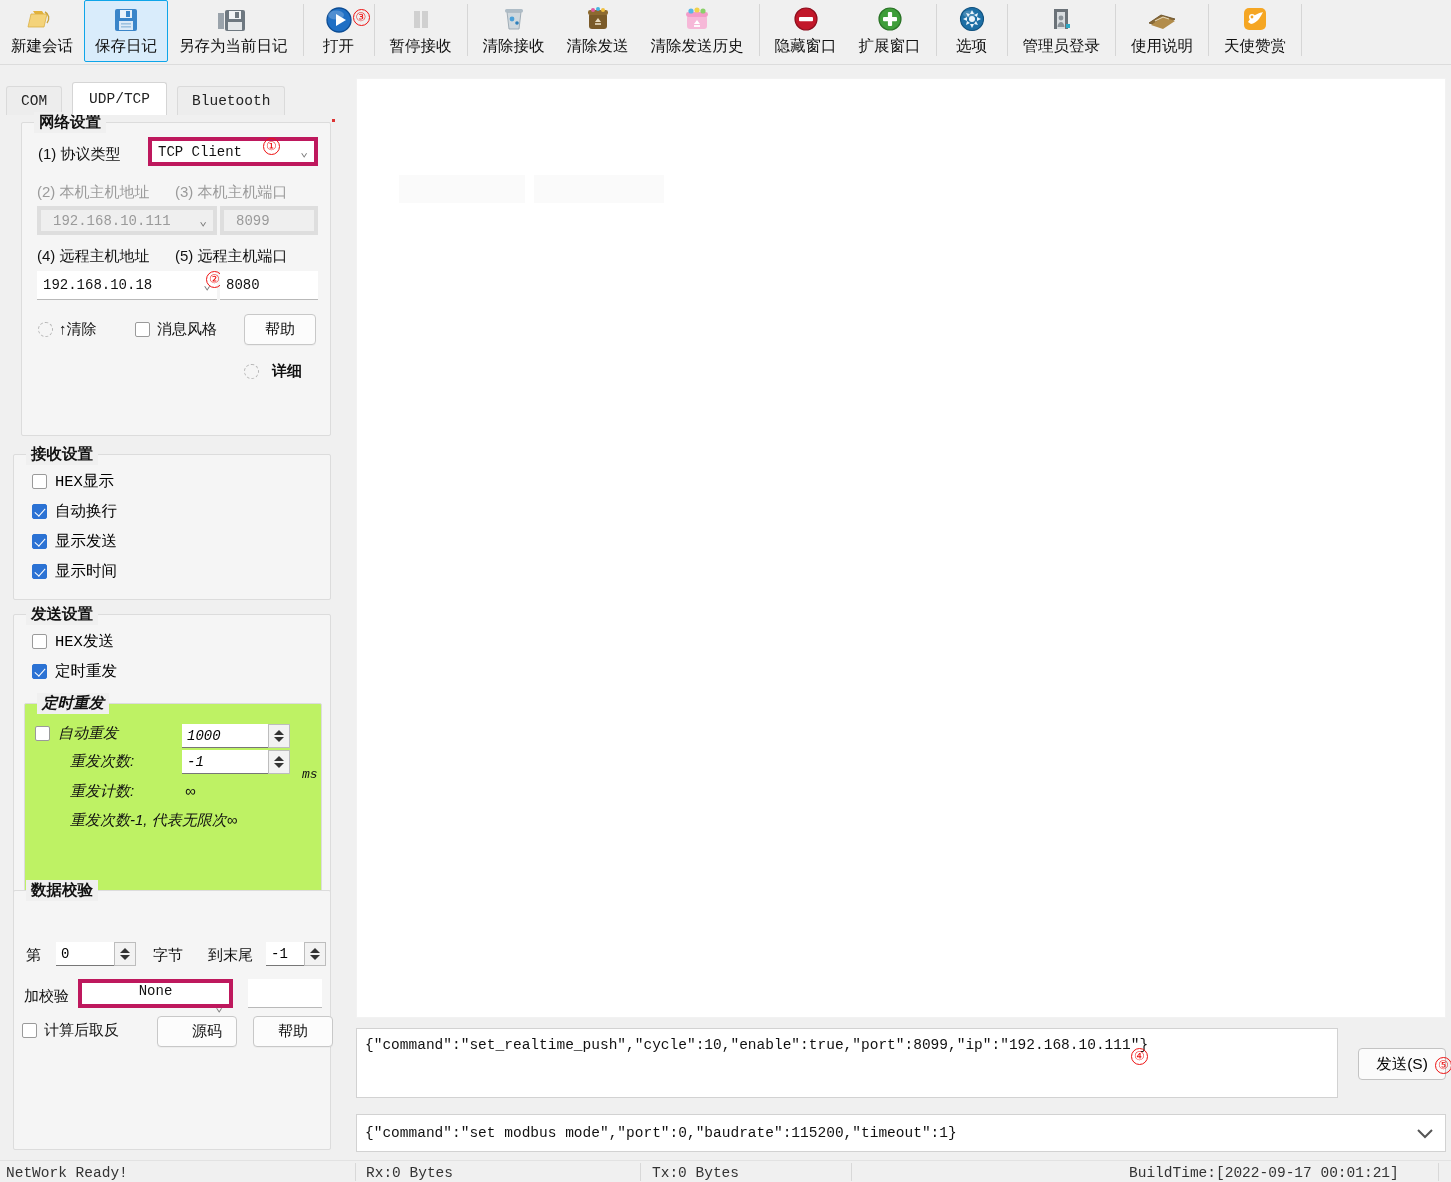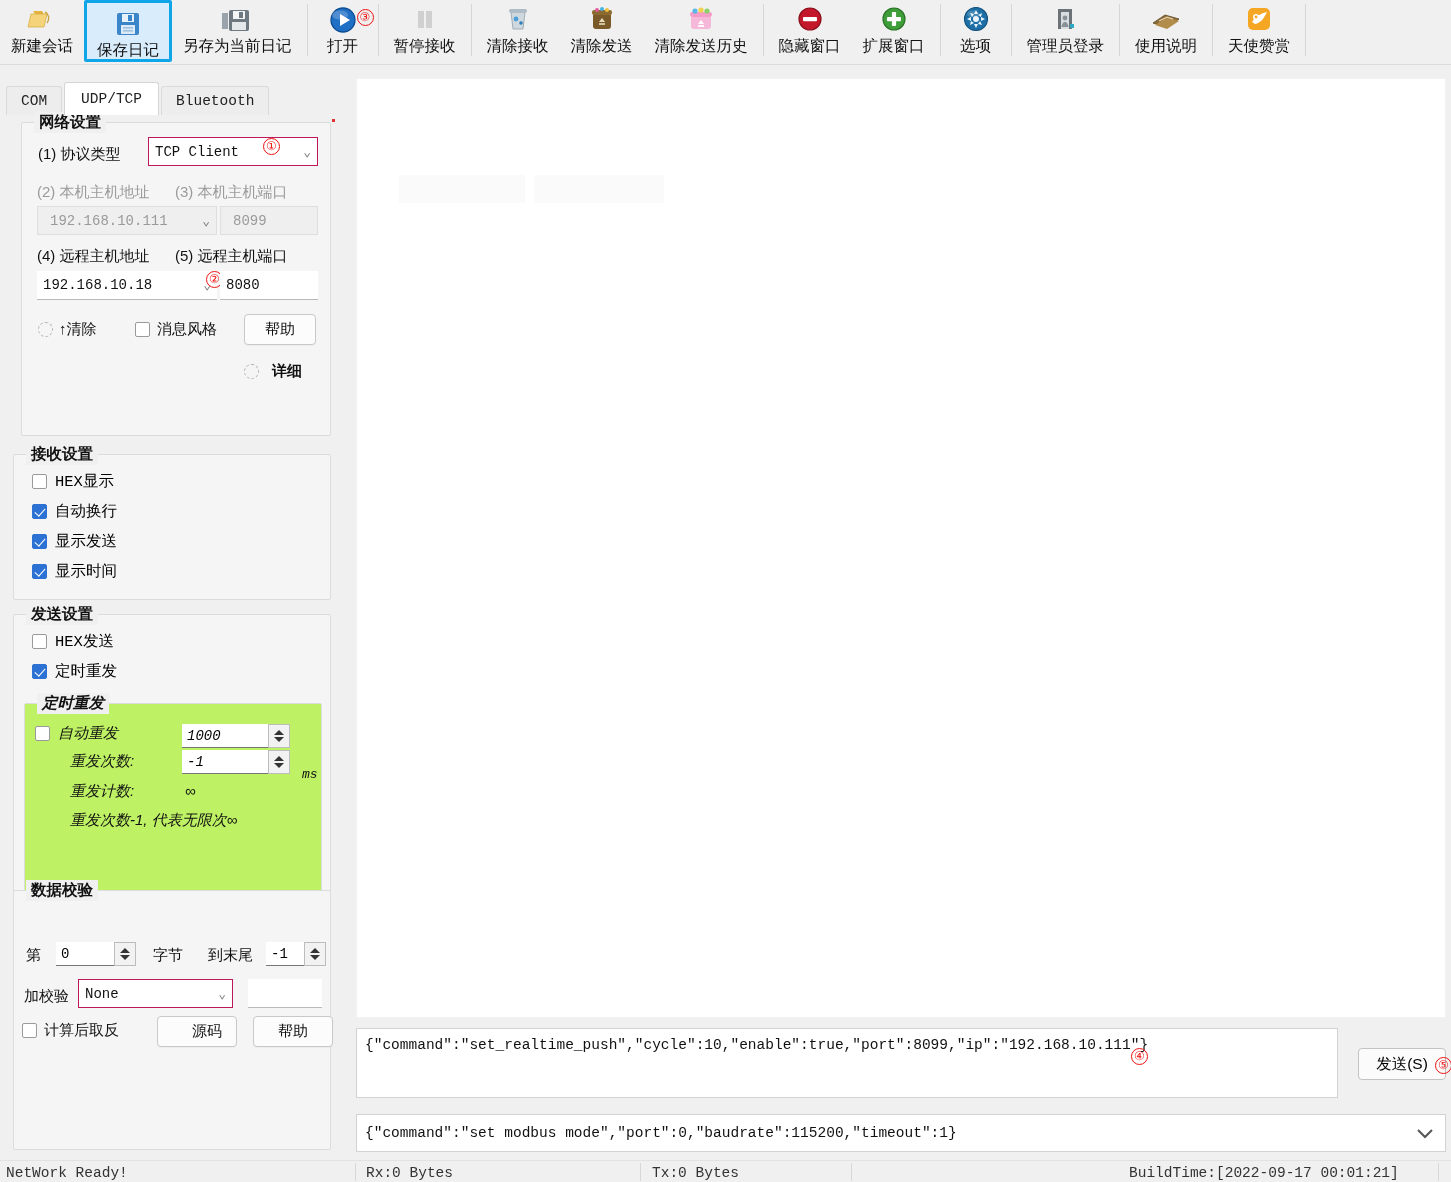--- a/index.html
+++ b/index.html
@@ -23,35 +23,35 @@
   #toolbar::after {
     content:""; position:absolute; left:0; bottom:0; width:1451px; height:1px;
     background:#dcdcdc;
   }
   .tb-btn {
     height:62px; padding:2px 10px 0 10px;
     display:flex; flex-direction:column; align-items:center; justify-content:flex-start;
     cursor:pointer; border:1px solid transparent; border-radius:2px;
     min-width:56px;
   }
-  .tb-btn.active { background:#d9ecfb; border:3px solid #0ea5e9;justify-content:flex-end; }
+  .tb-btn.active { background:#d9ecfb; border:1px solid #0ea5e9; }
   .tb-ico { height:34px; width:40px; display:flex; align-items:center; justify-content:center; }
   .tb-lbl { font-size:15.5px; line-height:18px; white-space:nowrap; color:#111; }
   .tb-sep { width:1px; height:52px; background:#d6d6d6; margin:4px 4px 0 4px; flex:none; }
   .badge {
     position:absolute;
     border:1.5px solid #e11; color:#e11; border-radius:50%;
     width:17px; height:17px; font-size:12px; line-height:14px;
     text-align:center; background:transparent; font-family:"Liberation Sans",sans-serif;
   }
 
   
   #left { position:absolute; left:0; top:66px; width:348px; height:1094px; background:#f0f0f0; }
 
-  .tabs { position:absolute; left:6px; top:16px; display:flex; align-items:flex-end; }
+  .tabs { position:absolute; left:6px; top:16px; display:flex; align-items:flex-end;gap:8px; }
   .tab {
     font-family:"Liberation Mono", monospace; font-size:14.5px;
     padding:6px 14px 6px 14px; background:#ededed; border:1px solid #dadada;
     border-bottom:none; border-radius:3px 3px 0 0; margin-right:2px; cursor:pointer;
     color:#222;
   }
   .tab.active { background:#ffffff; padding:8px 16px 8px 16px; border-color:#d5d5d5; position:relative; z-index:2;}
 
   .group {
     position:absolute; border:1px solid #dcdcdc; background:#f5f5f5; border-radius:2px;
@@ -59,21 +59,21 @@
   .group > .gtitle {
     position:absolute; top:-11px; left:12px; background:#f0f0f0; padding:0 5px;
     font-size:15.5px; font-weight:bold; color:#111;
   }
   .group.inner { background:#bef264;font-style:italic; }
 
   .lbl { font-size:15px; color:#111; white-space:nowrap; }
   .lbl.dim { color:#9b9b9b; }
 
   .field {
-    border:1px solid #be185d; background:#fff; height:29px; display:flex; align-items:center;
+    border:4px solid #be185d; background:#fff; height:29px; display:flex; align-items:center;
     padding:0 6px; font-family:"Liberation Mono", monospace; font-size:14px; color:#111;
   }
   .field.dis { background:#efefef; border-color:#dedede; color:#9a9a9a;padding-left:12px; }
   .field .chev { margin-left:auto; color:#777; font-size:13px; }
 
   .cb { width:15px; height:15px; border:1px solid #9a9a9a; background:#fff; border-radius:2px;
         display:inline-block; vertical-align:middle; flex:none; }
   .cb.on { background:#2b72d4; border-color:#2b72d4; position:relative; }
   .cb.on::after {
     content:""; position:absolute; left:4px; top:1px; width:5px; height:9px;
@@ -481,21 +481,21 @@
     <div class="lbl" style="position:absolute; left:194px; top:55px;">到末尾</div>
     <div class="spin" style="position:absolute; left:252px; top:51px;">
       <span class="sv" style="width:38px;">-1</span>
       <span class="sb">
         <span class="tri-u"></span>
         <span class="tri-d"></span>
       </span>
     </div>
 
     <div class="lbl" style="position:absolute; left:10px; top:96px;">加校验</div>
-    <div class="field" style="position:absolute; left:64px; top:88px; width:155px;">
+    <div class="field" style="position:absolute; left:64px; top:88px; width:155px;flex-direction:column;">
       <span>None</span>
       <span class="chev">⌄</span>
     </div>
     <div class="field" style="position:absolute; left:234px; top:88px; width:74px; border:none; border-bottom:1px solid #b9b9b9;">
       <span></span>
     </div>
 
     <div style="position:absolute; left:8px; top:130px; display:flex; align-items:center; gap:7px;">
       <span class="cb"></span>
       <span class="lbl">计算后取反</span>

